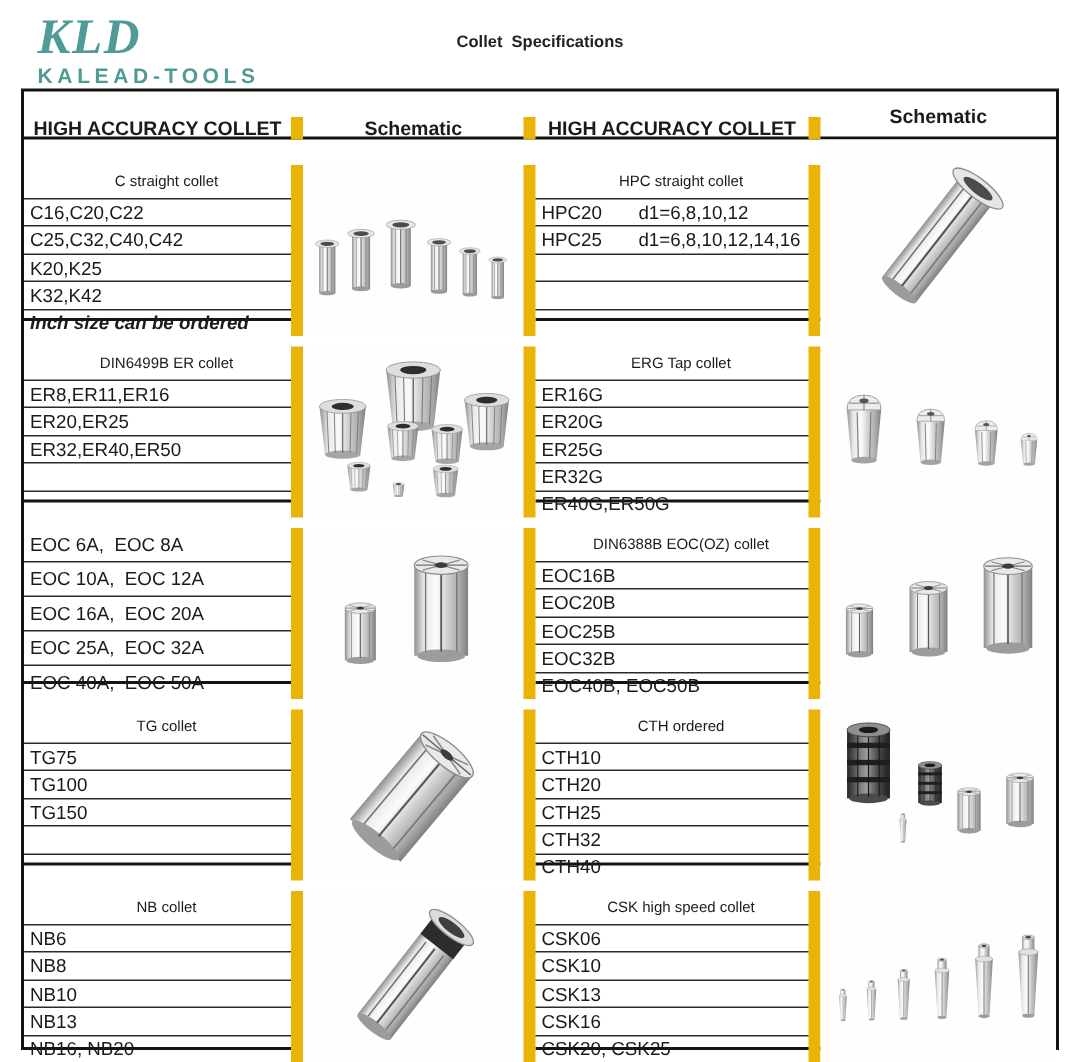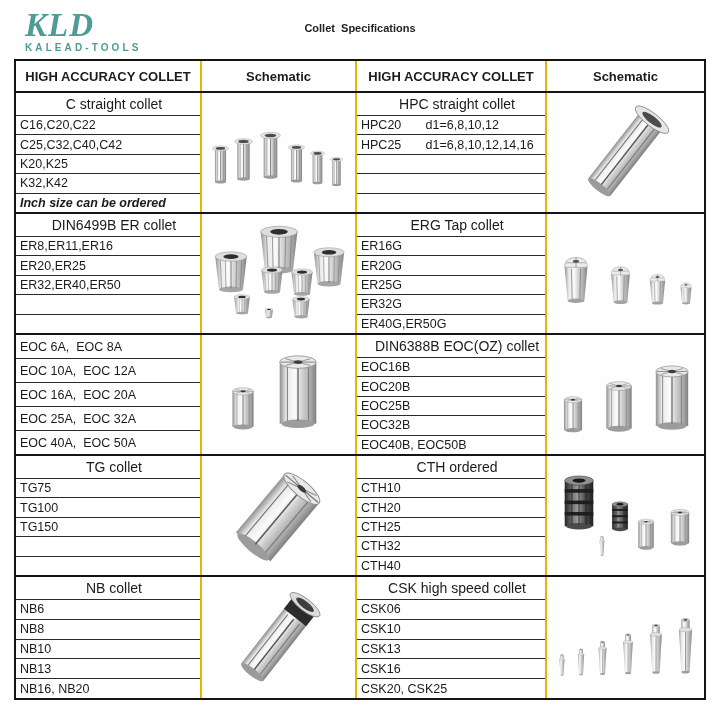--- a/index.html
+++ b/index.html
@@ -9,46 +9,46 @@
     font-family:"Liberation Sans","DejaVu Sans",sans-serif; color:#1b1b1b;
   }
   
   .logo { position:absolute; left:25px; top:9px; line-height:1; }
   .logo-kld {
     font-family:Liberation Serif, serif;
     font-style:italic; font-weight:800; font-size:33px; letter-spacing:1px;
     color:#4f9b96;
   }
   .logo-sub {
-    font-size:10px; letter-spacing:3.1px; color:#4f9b96; font-weight:bold;
+    font-size:14px; letter-spacing:3.1px; color:#4f9b96; font-weight:bold;
     margin-top:1px; white-space:nowrap;
   }
   
   .page-title {
     position:absolute; left:0; top:22px; width:100%; text-align:center;
     font-size:11px; font-weight:bold; color:#222; white-space:pre;
   }
   
   .spec-table {
     position:absolute; left:14px; top:59px; width:692px;
     border:2px solid #141414; background:#fff;
   }
   .grid-row { display:grid; grid-template-columns:186px 155px 190px 157px; }
   .hdr { height:32px; border-bottom:2px solid #141414; }
   .hdr-cell {
     display:flex; align-items:center; justify-content:center;
     font-size:13px; font-weight:bold; color:#1b1b1b;
   }
-  .colsep { border-right:2px solid #eab308; }
+  .colsep { border-right:8px solid #eab308;margin-top:17px; }
   .section { height:121px; border-bottom:2px solid #141414; }
   .section:last-child { border-bottom:none; }
   .tcol { display:flex; flex-direction:column; }
   .st {
     height:23px; flex:none; display:flex; align-items:center; justify-content:center;
-    font-size:14px; color:#1b1b1b; border-bottom:1px solid #2a2a2a; white-space:pre;padding-left:12px;
+    font-size:10px; color:#1b1b1b; border-bottom:1px solid #2a2a2a; white-space:pre;padding-left:12px;
   }
   .r {
     flex:1; display:flex; align-items:center; padding-left:4px;
     font-size:12.5px; color:#1b1b1b; border-bottom:1px solid #2a2a2a; white-space:pre;
   }
   .r:last-child { border-bottom:none; }
   .r.italic { font-style:italic; font-weight:bold; }
   .scol { display:flex; align-items:center; justify-content:center; background:#fefefe; }
   .scol svg { display:block; }
   .defs-holder { position:absolute; width:0; height:0; overflow:hidden; }

